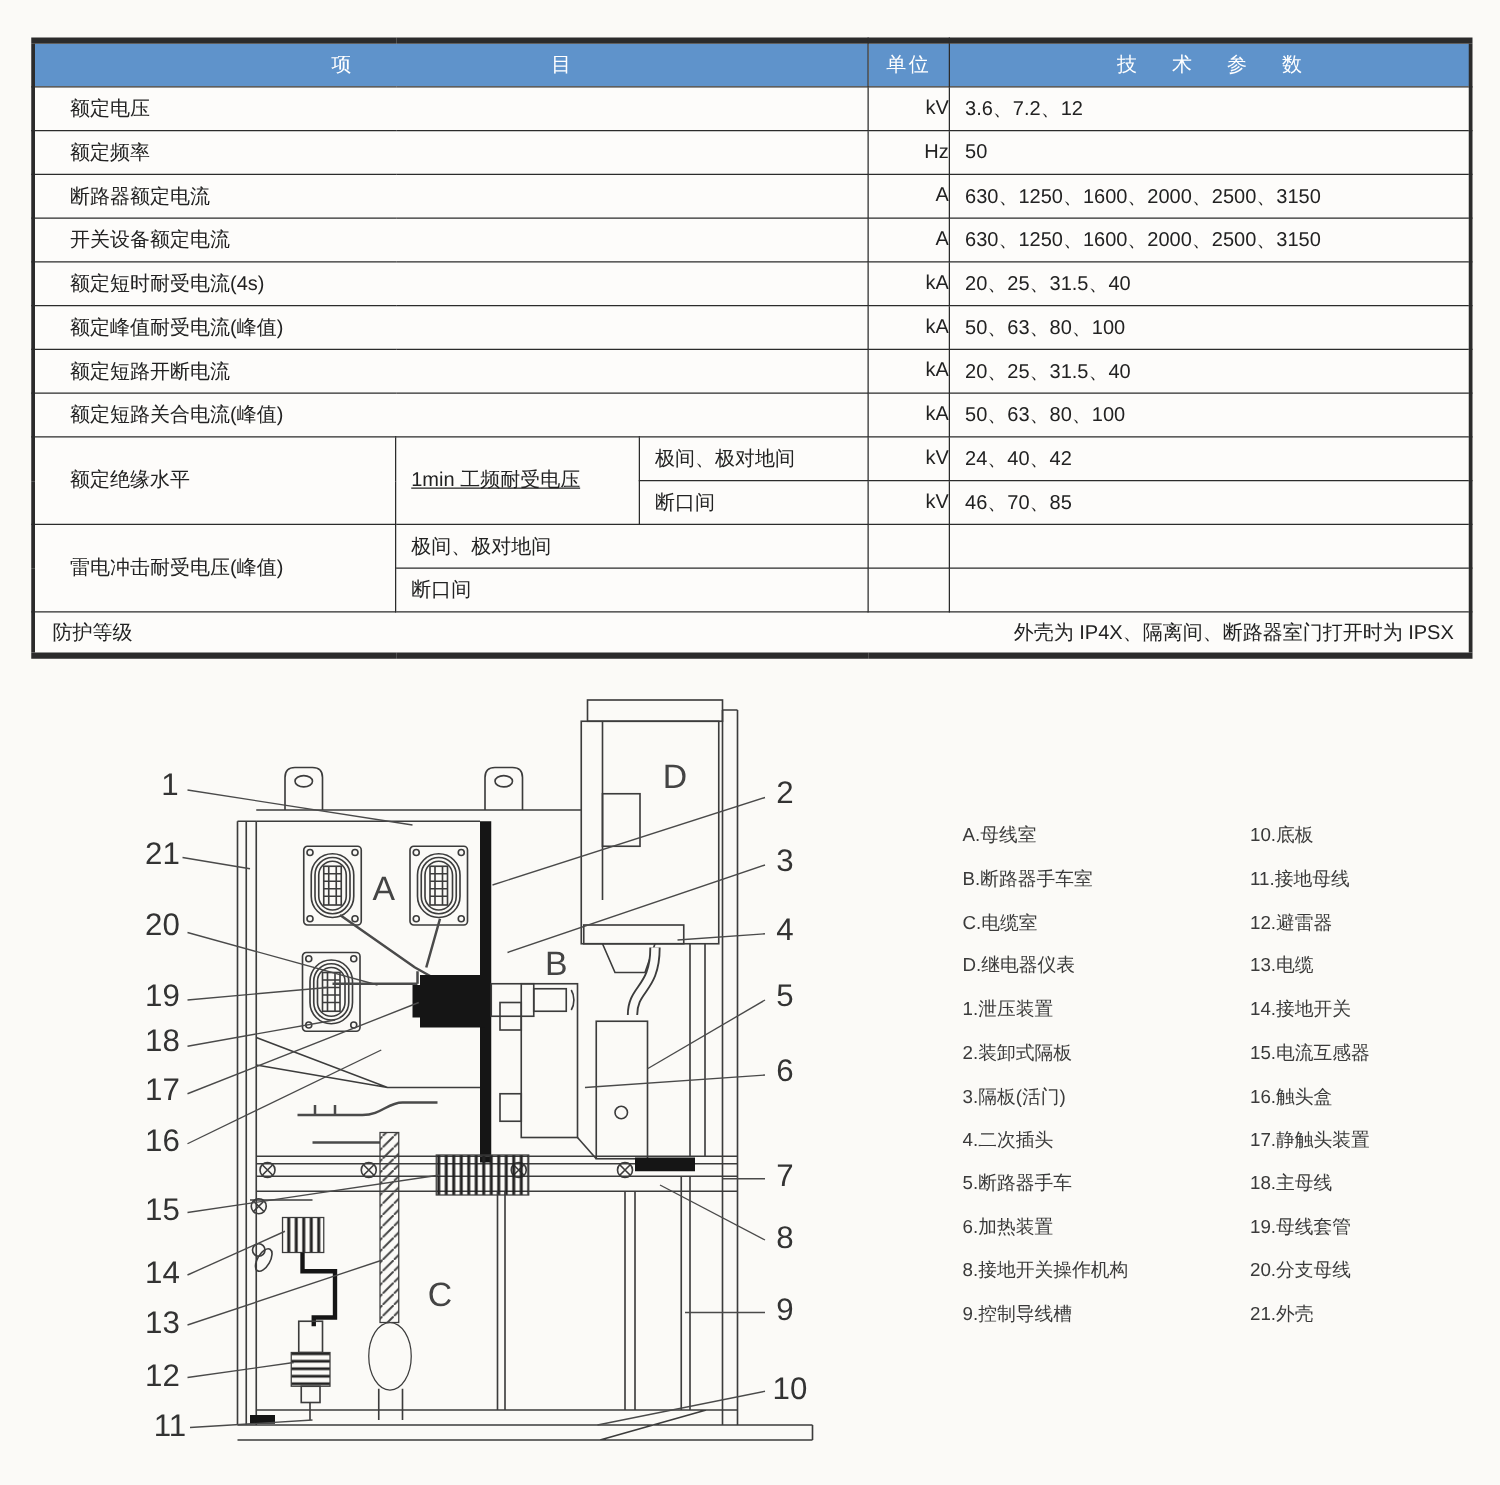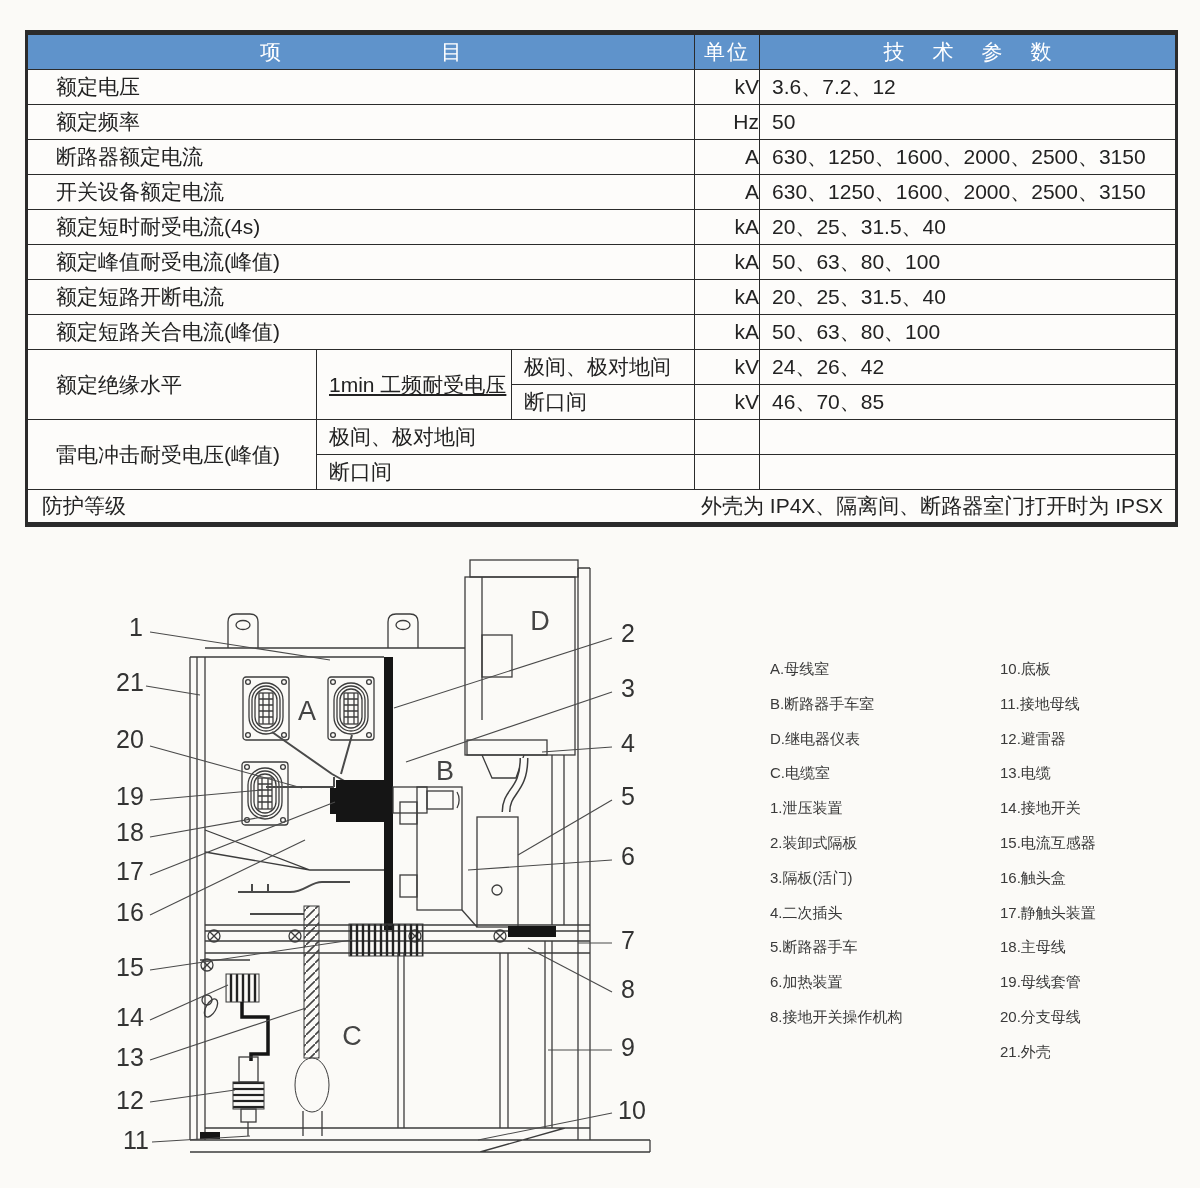--- a/index.html
+++ b/index.html
@@ -22,21 +22,21 @@
   
   .spec-table{
     position:absolute;left:25px;top:30px;width:1150px;
     border-collapse:collapse;table-layout:fixed;
     border:3px solid var(--border);
     border-top-width:5px;border-bottom-width:5px;
     background:#fdfcfa;
   }
   .spec-table td,.spec-table th{
     border:1.6px solid var(--border);
-    font-size:21px;
+    font-size:16px;
     height:35px;
     overflow:hidden;white-space:nowrap;
   }
   .spec-table thead th{
     background:var(--header-bg);
     color:var(--header-text);
     font-weight:normal;
     height:37px;
     text-align:center;
   }
@@ -130,21 +130,21 @@
     <tr>
       <td colspan="3" class="cell-item">额定短路关合电流(峰值)</td>
       <td class="cell-unit">kA</td>
       <td class="cell-value">50、63、80、100</td>
     </tr>
     <tr>
       <td rowspan="2" class="cell-item">额定绝缘水平</td>
       <td rowspan="2" class="cell-sub">1min 工频耐受电压</td>
       <td class="cell-cond">极间、极对地间</td>
       <td class="cell-unit">kV</td>
-      <td class="cell-value">24、26、42</td>
+      <td class="cell-value">24、40、42</td>
     </tr>
     <tr>
       <td class="cell-cond">断口间</td>
       <td class="cell-unit">kV</td>
       <td class="cell-value">46、70、85</td>
     </tr>
     <tr>
       <td rowspan="2" class="cell-item">雷电冲击耐受电压(峰值)</td>
       <td colspan="2" class="cell-cond">极间、极对地间</td>
       <td class="cell-unit"></td>
@@ -357,29 +357,30 @@
     <text class="compartment" x="445" y="240">B</text>
     <text class="compartment" x="352" y="505">C</text>
     <text class="compartment" x="540" y="90">D</text>
   </g>
 </svg>
 
 <div class="legend">
   <div class="legend-col">
       <div class="legend-item">A.母线室</div>
       <div class="legend-item">B.断路器手车室</div>
+      <div class="legend-item">C.电缆室</div>
       <div class="legend-item">D.继电器仪表</div>
-      <div class="legend-item">C.电缆室</div>
       <div class="legend-item">1.泄压装置</div>
       <div class="legend-item">2.装卸式隔板</div>
       <div class="legend-item">3.隔板(活门)</div>
       <div class="legend-item">4.二次插头</div>
       <div class="legend-item">5.断路器手车</div>
       <div class="legend-item">6.加热装置</div>
       <div class="legend-item">8.接地开关操作机构</div>
+      <div class="legend-item">9.控制导线槽</div>
     </div>
   <div class="legend-col">
       <div class="legend-item">10.底板</div>
       <div class="legend-item">11.接地母线</div>
       <div class="legend-item">12.避雷器</div>
       <div class="legend-item">13.电缆</div>
       <div class="legend-item">14.接地开关</div>
       <div class="legend-item">15.电流互感器</div>
       <div class="legend-item">16.触头盒</div>
       <div class="legend-item">17.静触头装置</div>

